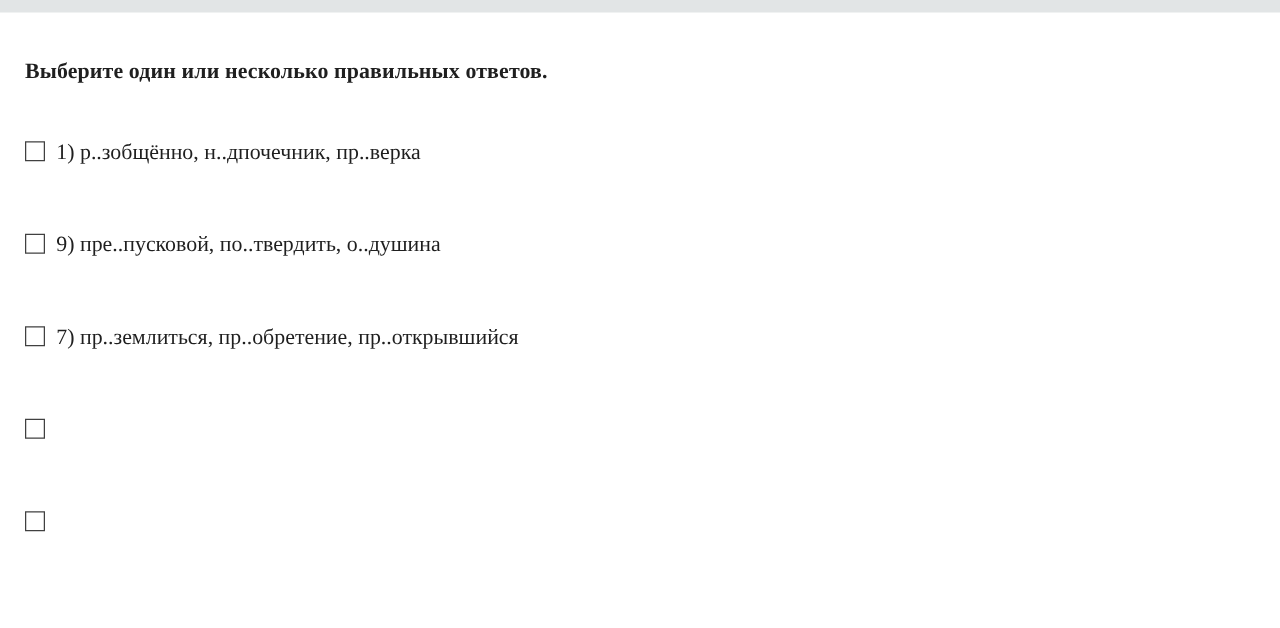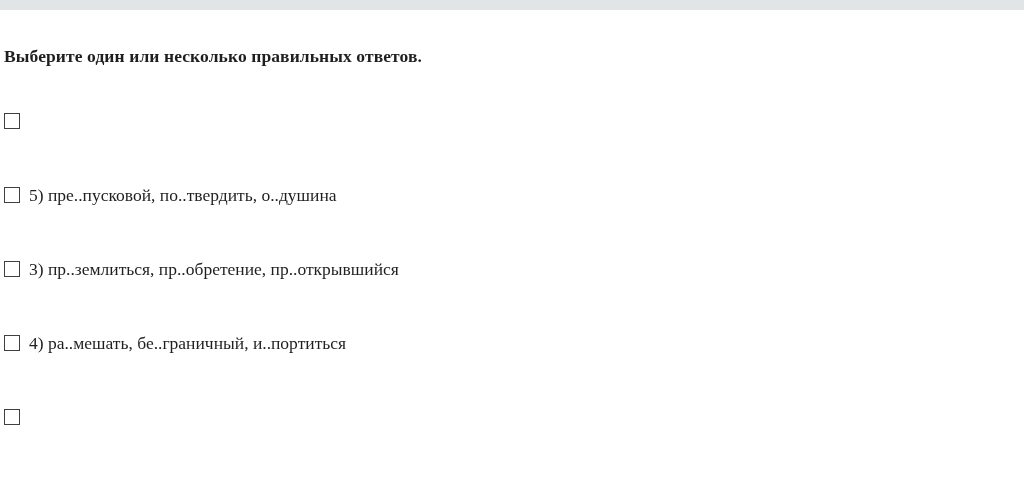--- a/index.html
+++ b/index.html
@@ -10,21 +10,21 @@
     overflow: hidden;
     font-family: "Liberation Serif", "DejaVu Serif", serif;
     color: #1f1f1f;
   }
   .top-bar {
     width: 100%;
     height: 10px;
     background: #e2e5e6;
   }
   .content {
-    padding: 0 4px;
+    padding: 0 20px;
     margin-top: 36px;
   }
   .question-title {
     margin-top: 15px;
     font-size: 17.5px;
     font-weight: bold;
     letter-spacing: 0.1px;
   }
   .question-instruction {
     margin-top: 28px;
@@ -65,35 +65,35 @@
 
 <div class="content">
 
   <div class="question-title">Выберите один или несколько правильных ответов.</div>
 
 
   <ul class="options">
 
     <li class="option">
       <span class="checkbox"></span>
+      <span class="option-label">1) р..зобщённо, н..дпочечник, пр..верка</span>
     </li>
 
     <li class="option">
       <span class="checkbox"></span>
-      <span class="option-label">5) пре..пусковой, по..твердить, о..душина</span>
+      <span class="option-label">9) пре..пусковой, по..твердить, о..душина</span>
     </li>
 
     <li class="option">
       <span class="checkbox"></span>
-      <span class="option-label">3) пр..землиться, пр..обретение, пр..открывшийся</span>
+      <span class="option-label">7) пр..землиться, пр..обретение, пр..открывшийся</span>
     </li>
 
     <li class="option">
       <span class="checkbox"></span>
-      <span class="option-label">4) ра..мешать, бе..граничный, и..портиться</span>
     </li>
 
     <li class="option">
       <span class="checkbox"></span>
     </li>
 
   </ul>
 </div>
 
 </body></html>

